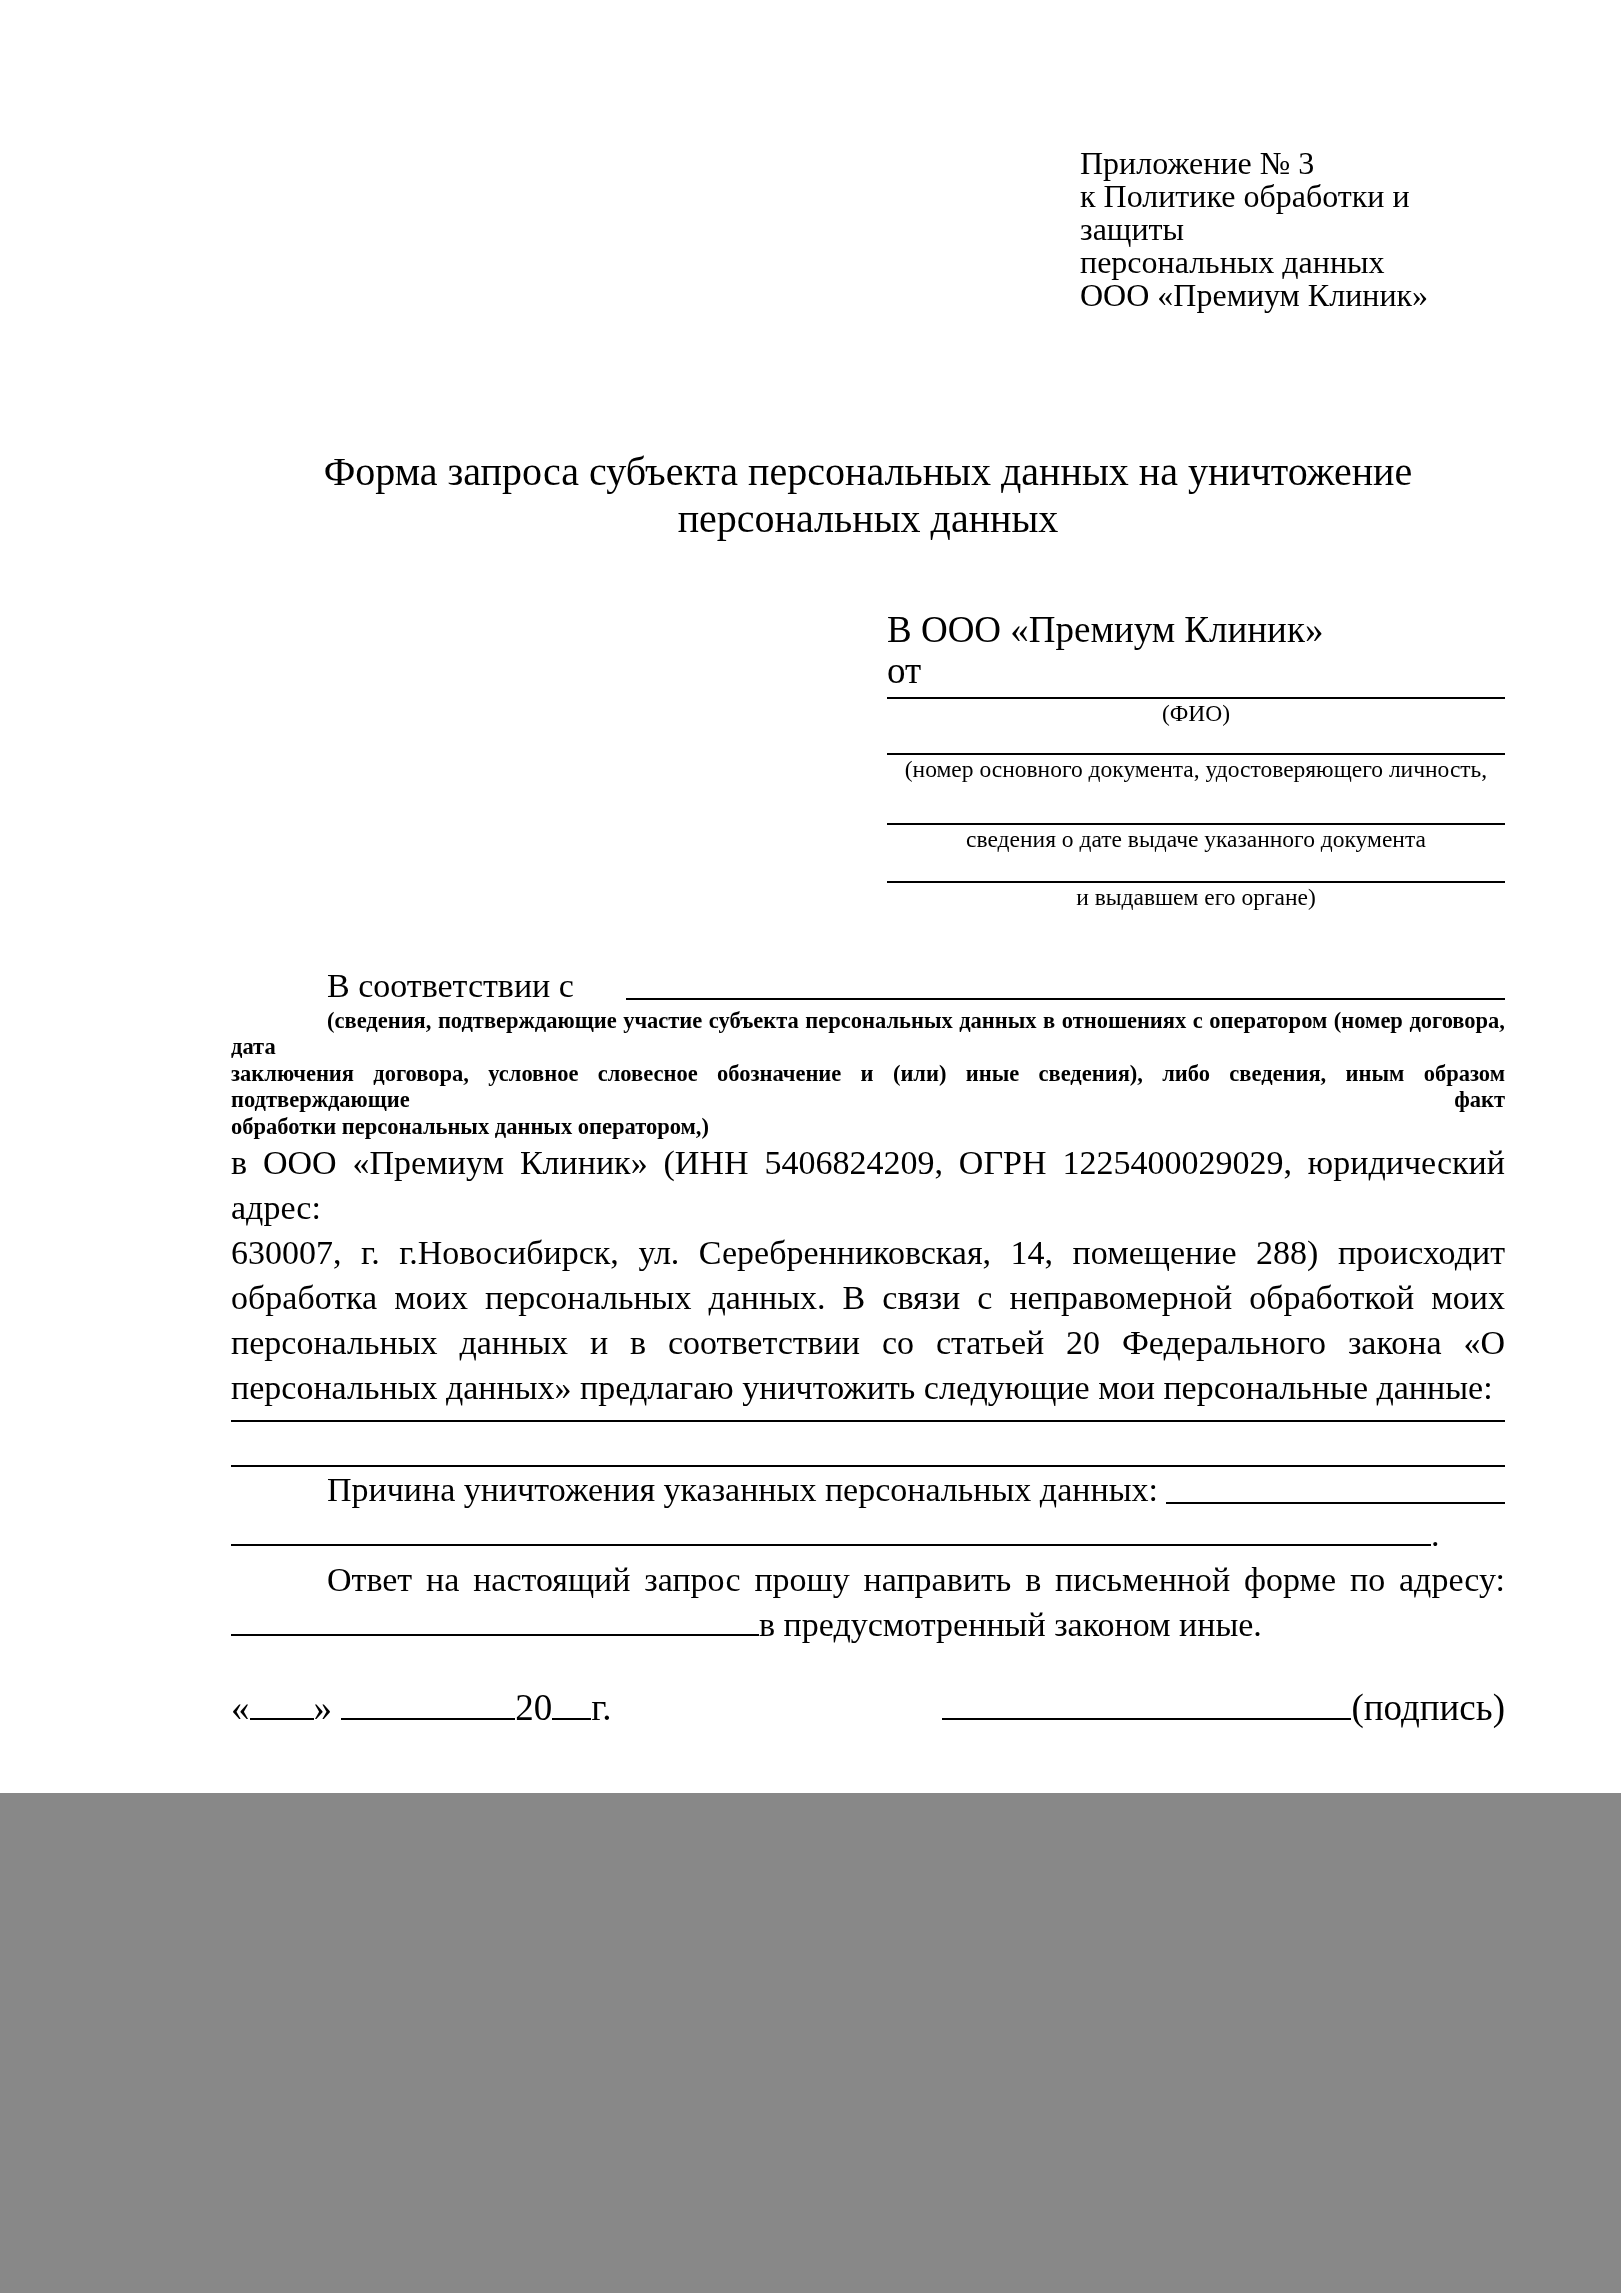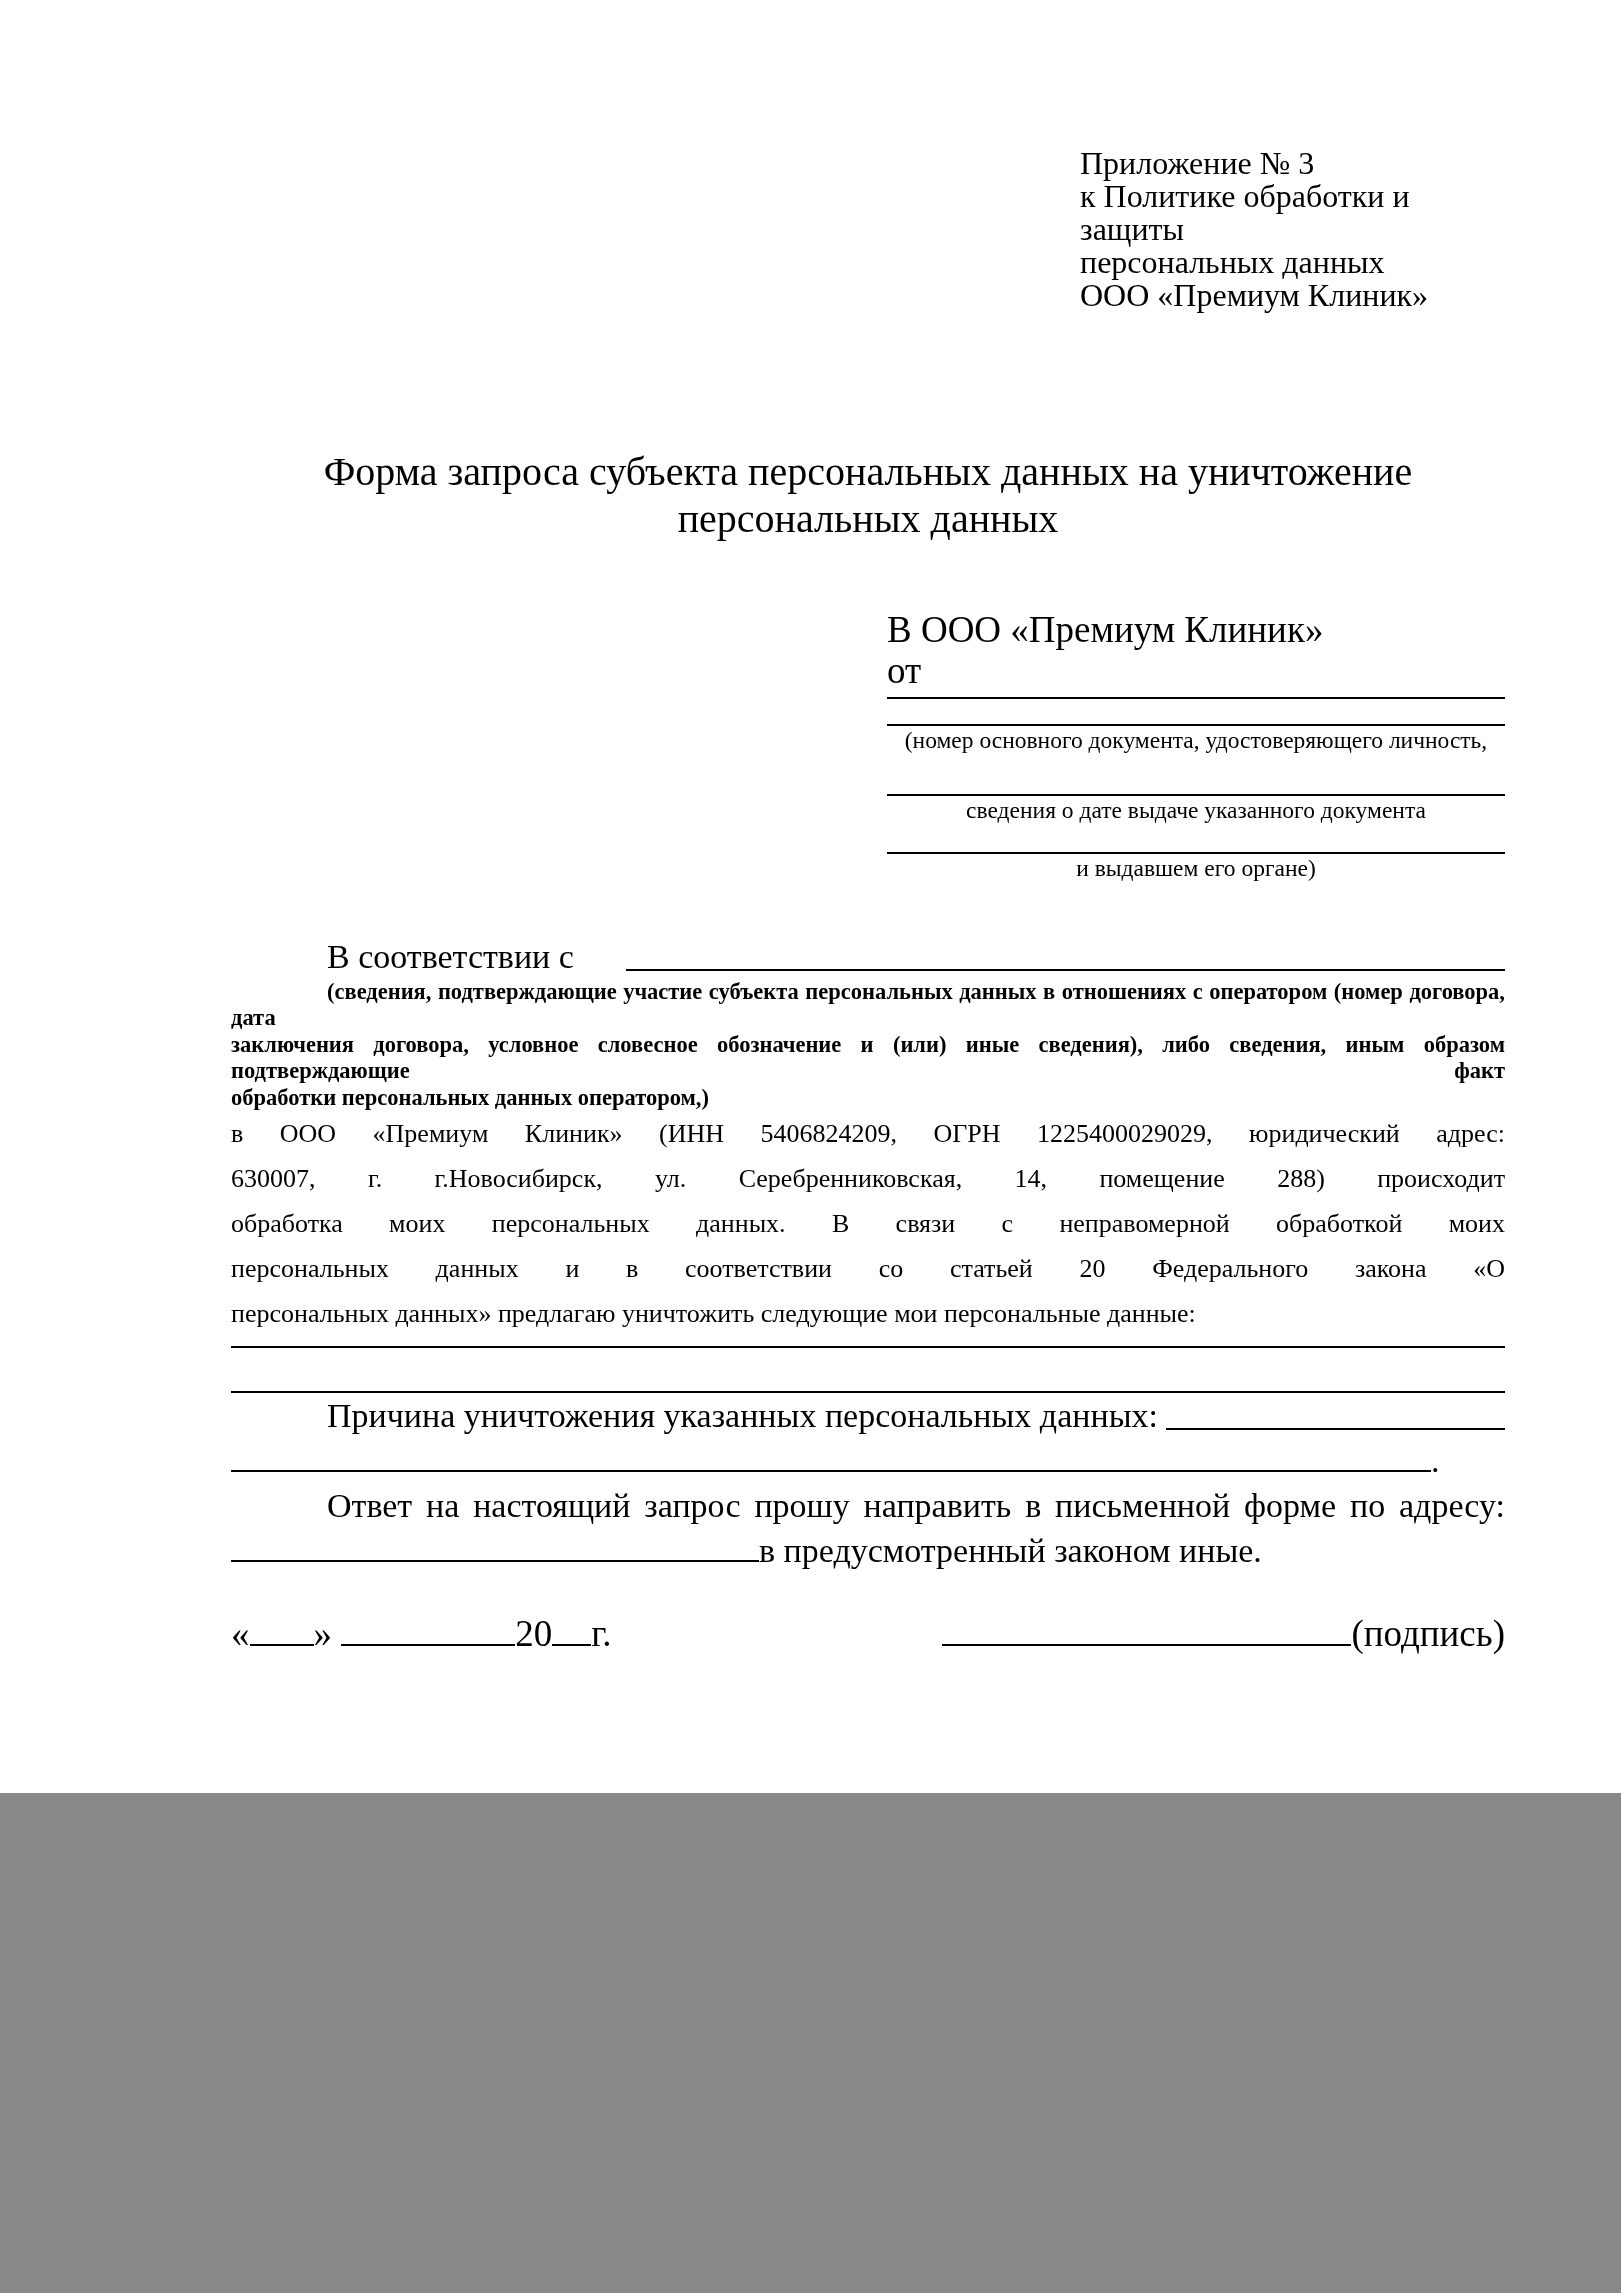--- a/index.html
+++ b/index.html
@@ -29,21 +29,21 @@
   .row{display:flex;}
   .fill{flex:1 1 auto;border-bottom:2.9px solid #000;margin-bottom:7.8px;}
   .accordance{margin-top:51px;gap:44px;}
   .lead{white-space:pre;}
   .indent{padding-left:96px;}
   
   .footnote{font-size:22.5px;line-height:26.5px;font-weight:bold;}
   .just{text-align:justify;text-align-last:justify;}
   .fn-first{text-indent:96px;}
   
-  .body-par{font-size:26px;line-height:45px;font-family:Liberation Serif, serif;}
+  .body-par{font-size:34px;line-height:45px;font-family:Liberation Serif, serif;}
   .body-line{text-align:justify;text-align-last:justify;overflow:hidden;white-space:normal;}
   .body-last{text-align:right;text-align-last:left;}
   
   .blank{border-bottom:2.9px solid #000;}
   .blank-1{height:9.8px;}
   .blank-2{height:43px;}
   
   .u{display:inline-block;border-bottom:2.9px solid #000;}
   .cont-row{line-height:45px;}
   .resp{ text-align:justify;text-align-last:justify;}
@@ -63,20 +63,21 @@
 
   <div class="doc-title">
     <div>Форма запроса субъекта персональных данных на уничтожение</div>
     <div>персональных данных</div>
   </div>
 
   <div class="addr-block">
     <div>В ООО «Премиум Клиник»</div>
     <div>от</div>
     <div class="a-ul ul-fio"></div>
+    <div class="caption">(ФИО)</div>
     <div class="a-ul ul-2"></div>
     <div class="caption">(номер основного документа, удостоверяющего личность,</div>
     <div class="a-ul ul-3"></div>
     <div class="caption">сведения о дате выдаче указанного документа</div>
     <div class="a-ul ul-4"></div>
     <div class="caption">и выдавшем его органе)</div>
   </div>
 
   <div class="row accordance indent">
     <span class="lead">В соответствии с </span>

